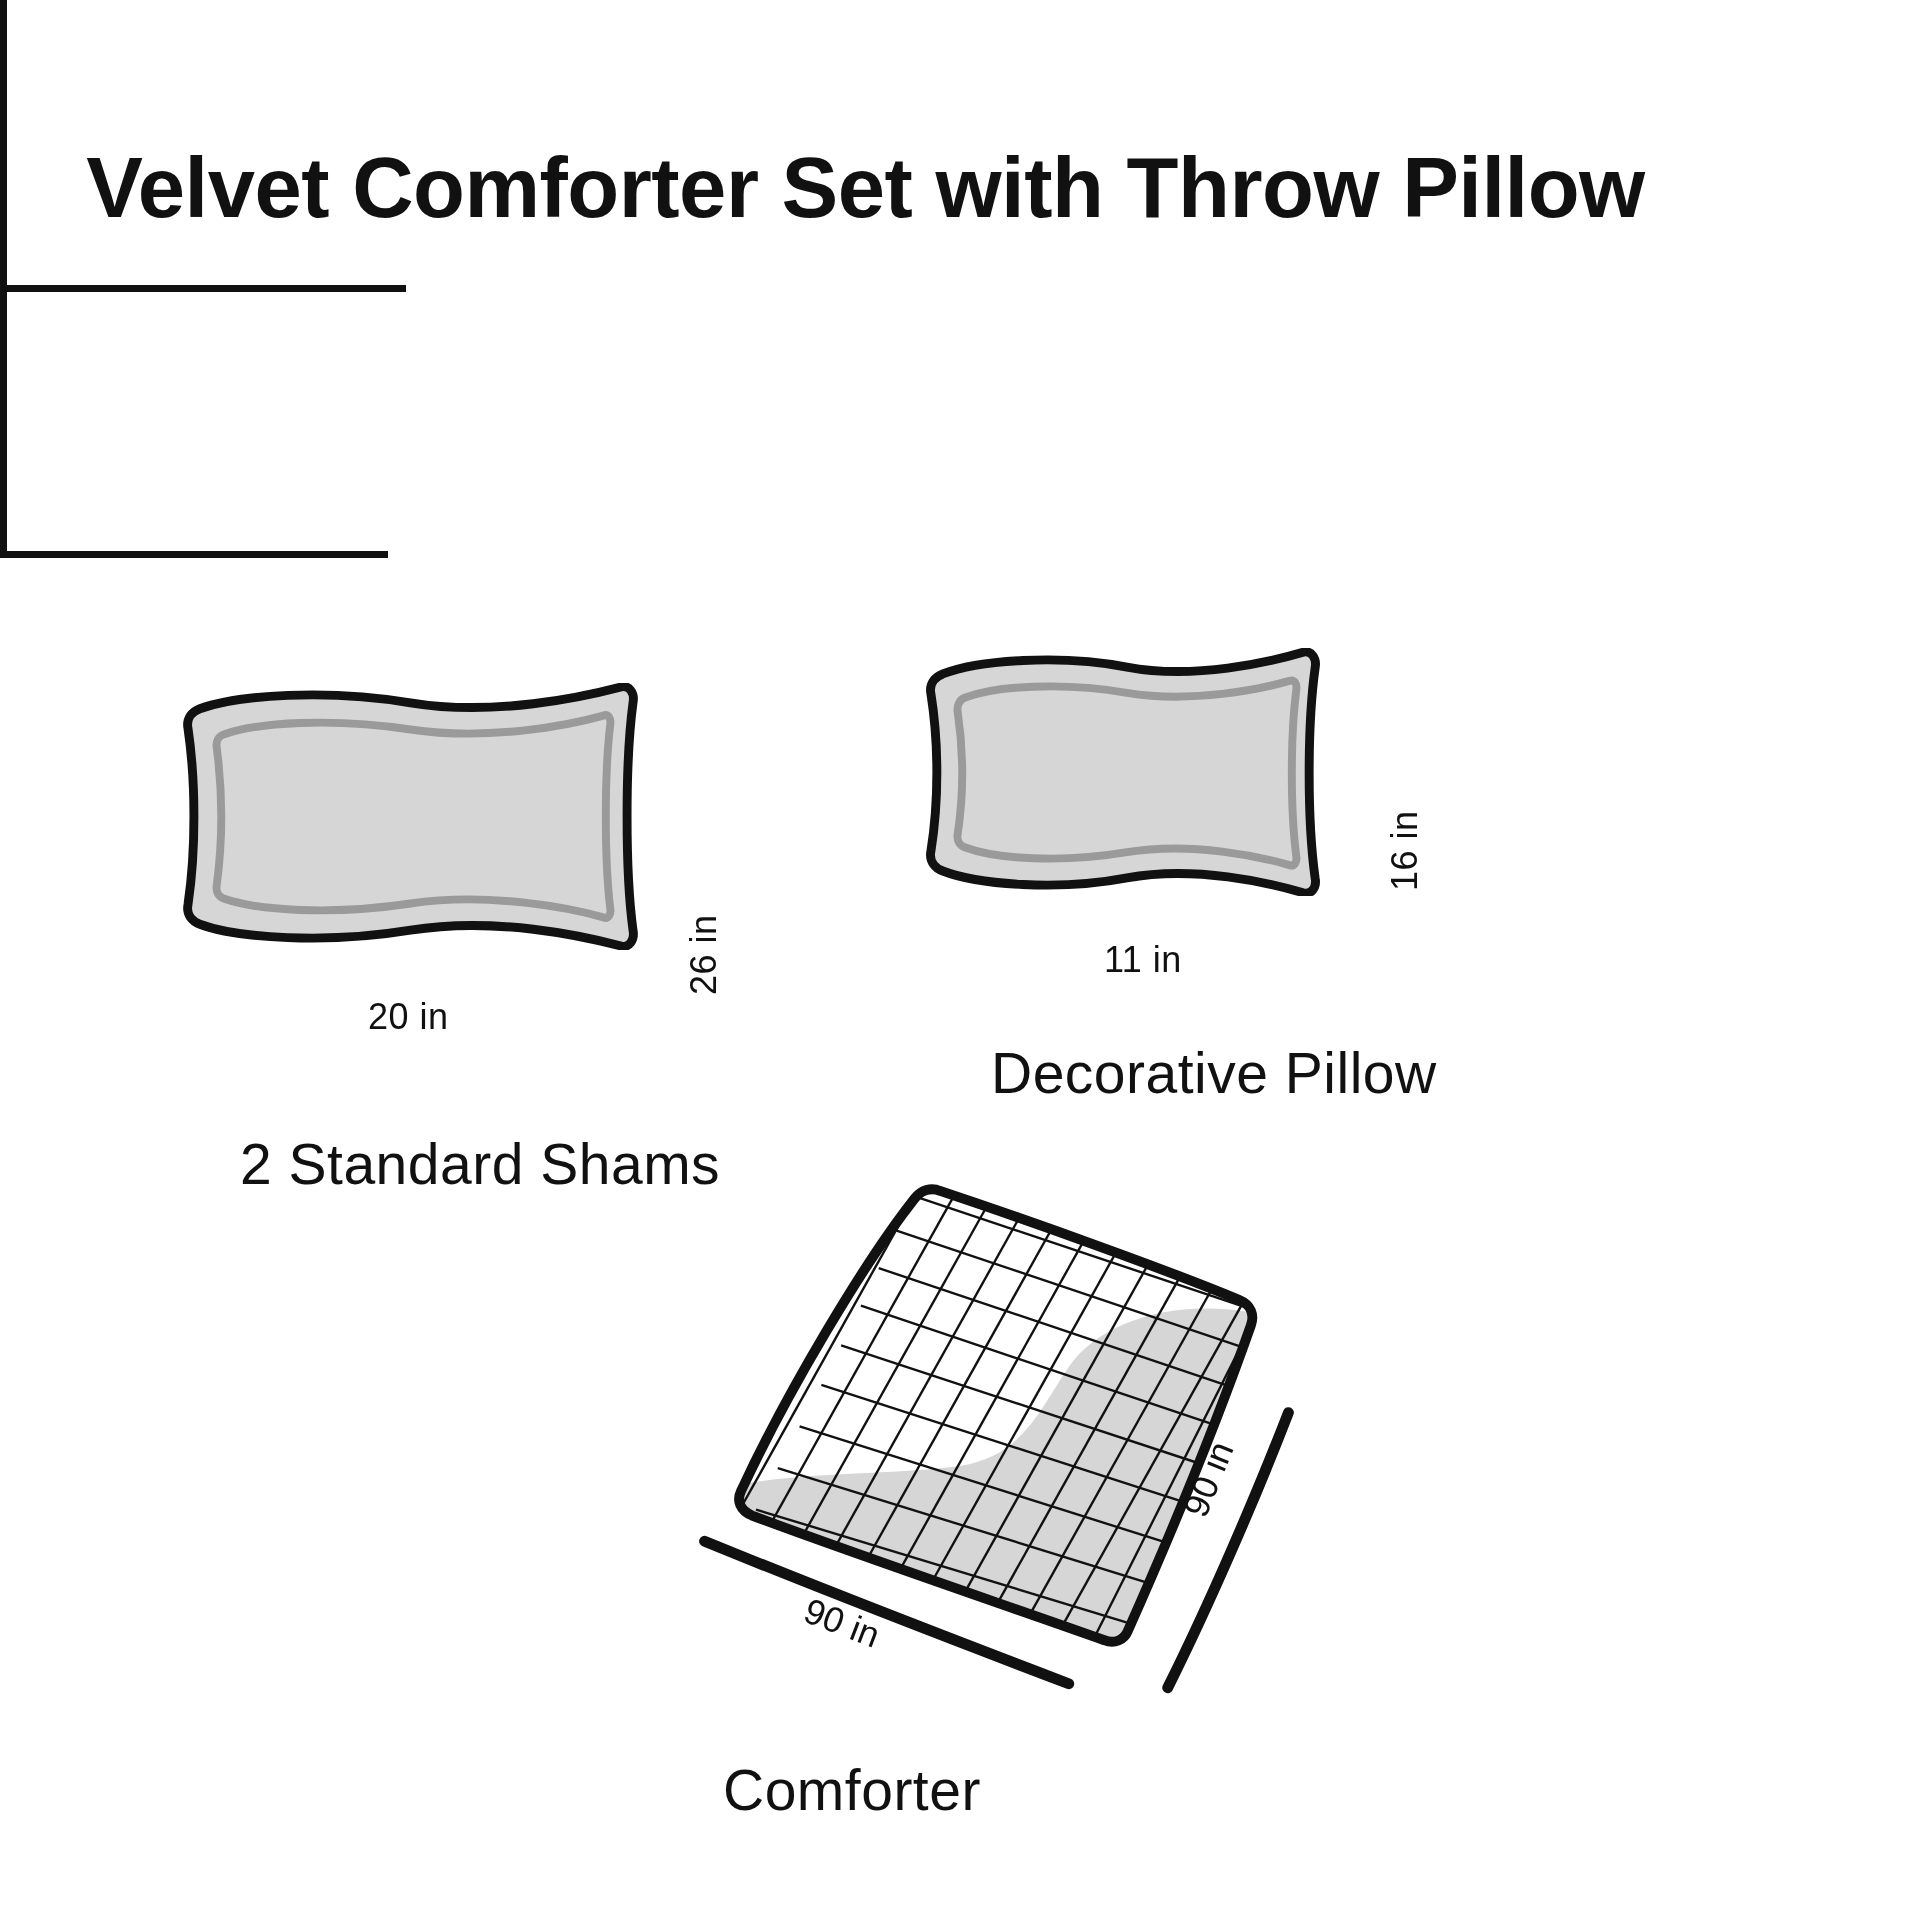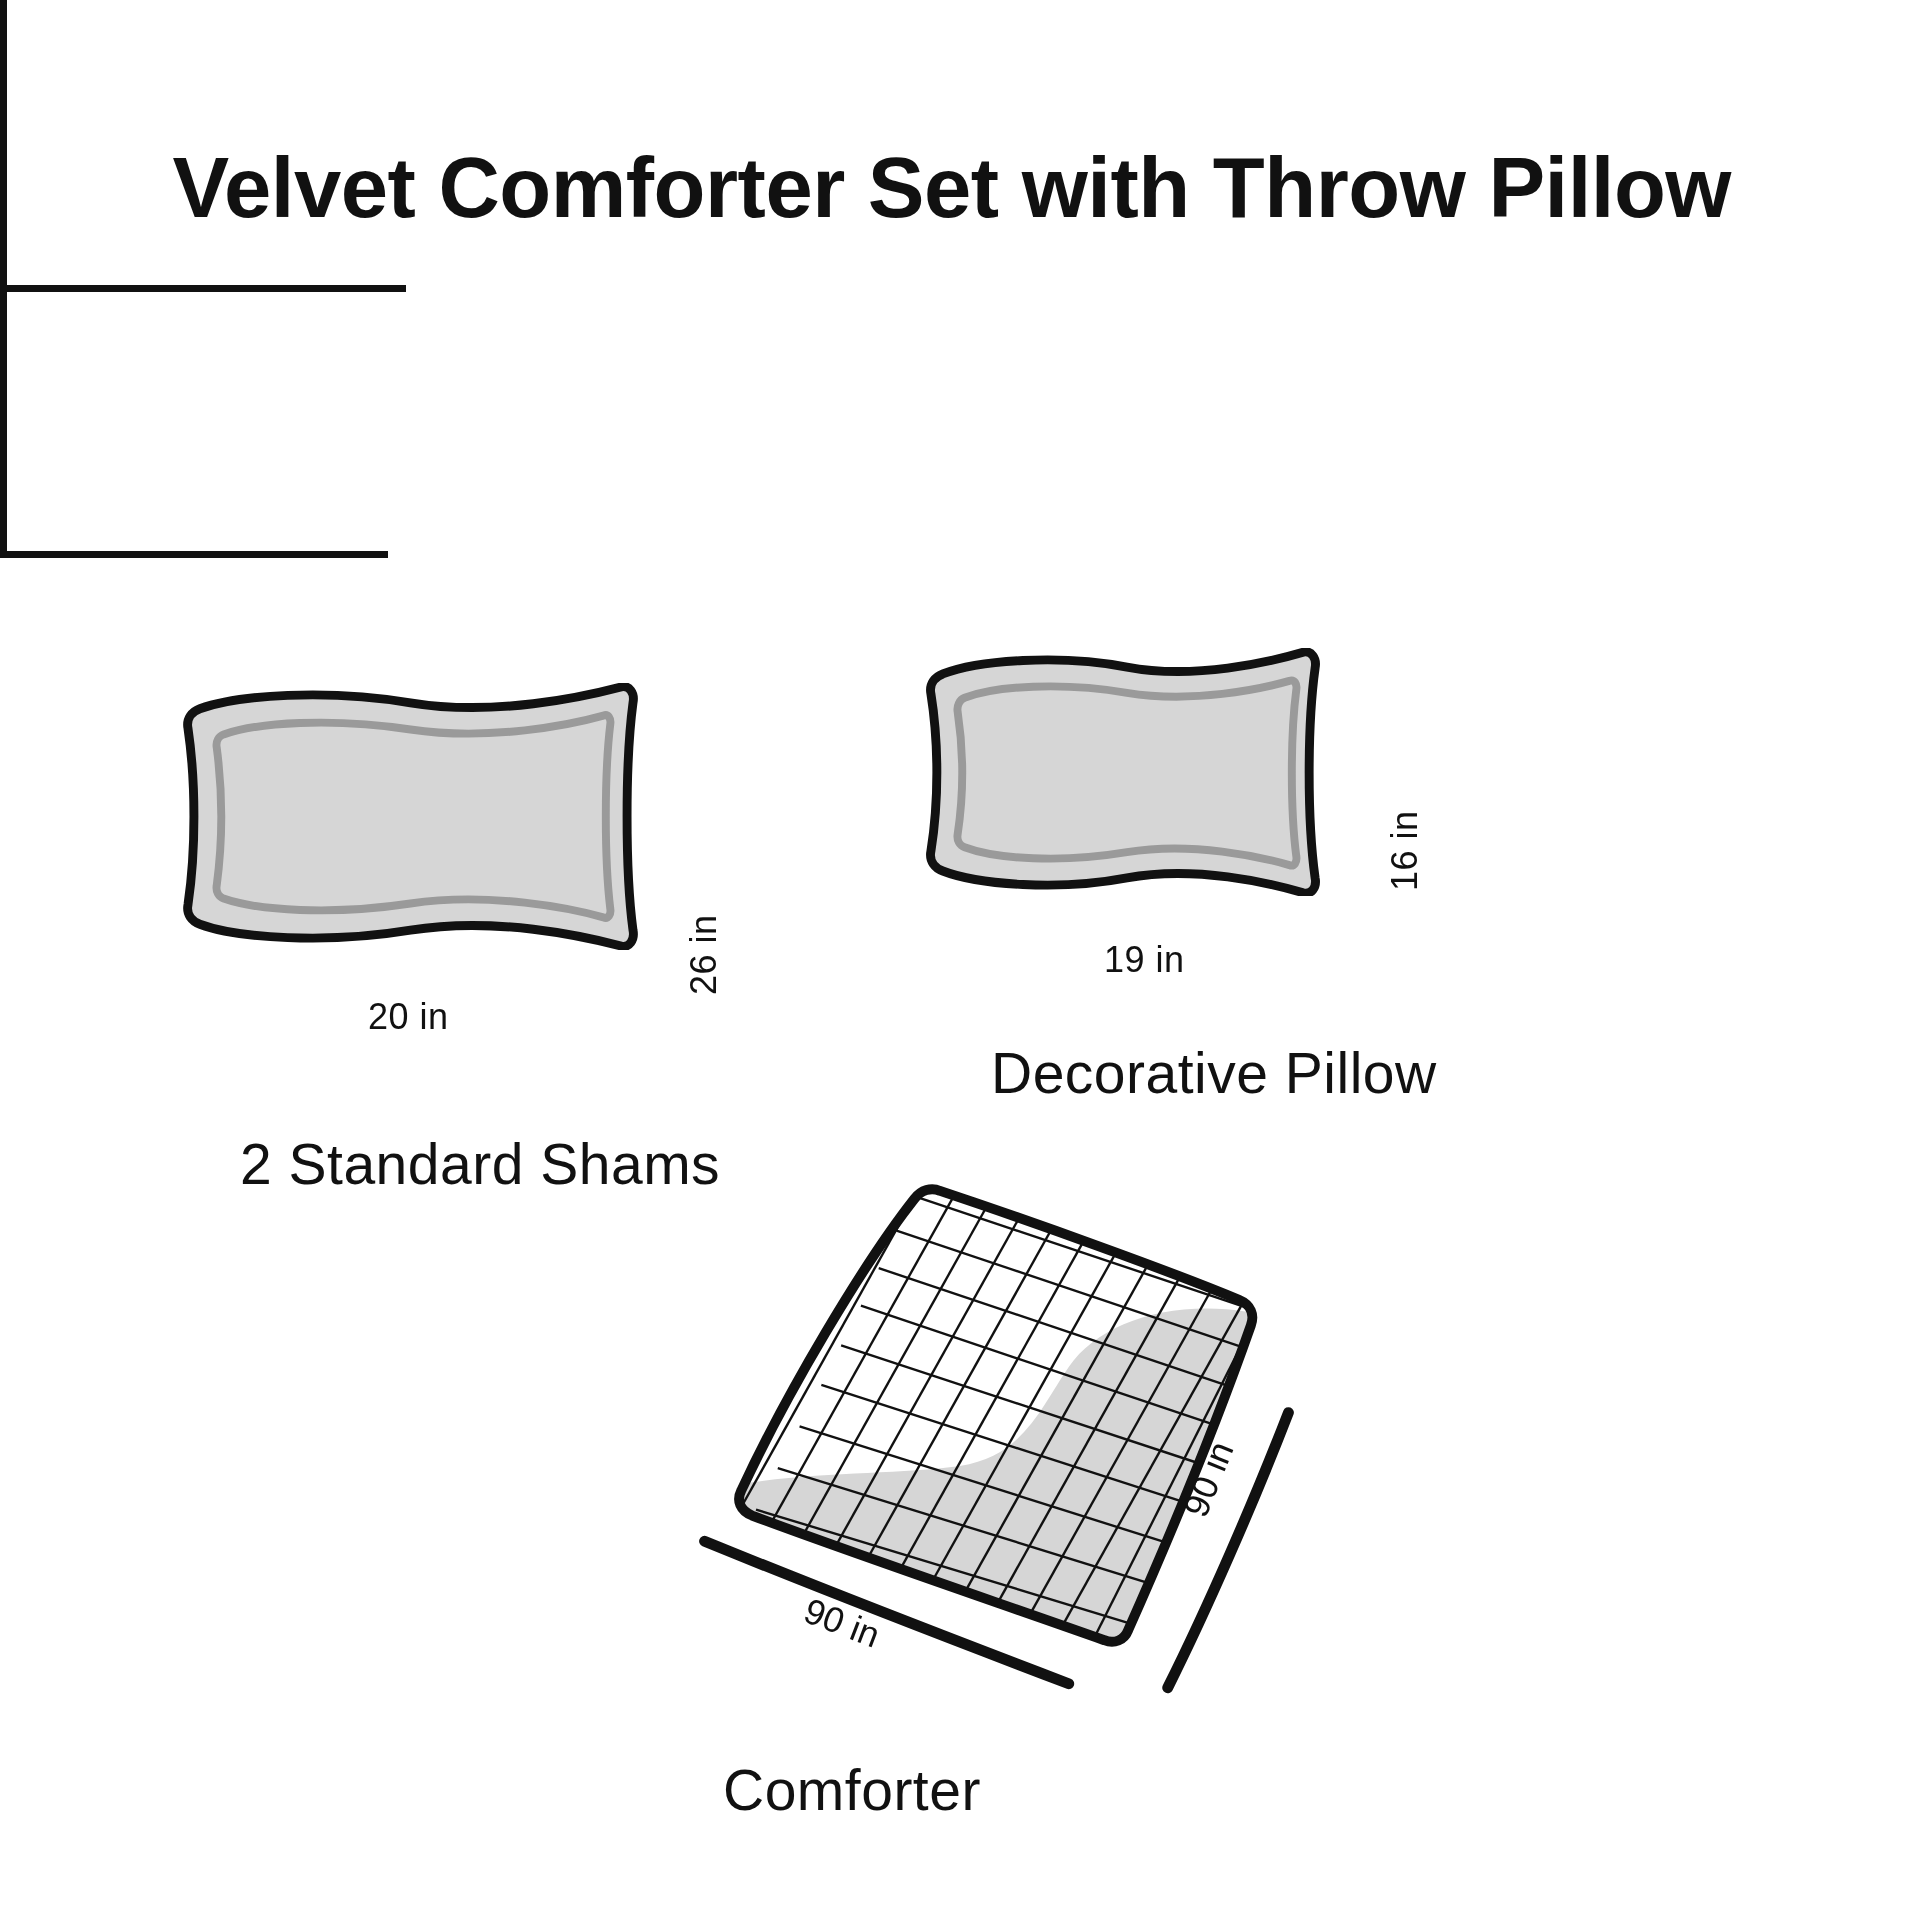--- a/index.html
+++ b/index.html
@@ -16,21 +16,21 @@
     font-family: "Liberation Sans", sans-serif;
     color: #111111;
   }
 
   
   #page-title {
     position: absolute;
     left: 0;
     top: 139px;
     width: 1731px;
-    text-align: right;
+    text-align: center;
     font-size: 85px;
     font-weight: 700;
     letter-spacing: -0.5px;
     color: #111111;
     white-space: nowrap;
   }
 
   
   .product-caption {
     position: absolute;
@@ -144,21 +144,21 @@
              C 43,148 43,104 37,64
              C 36,58 39,52 44,50 Z" fill="none" stroke="#9a9a9a" stroke-width="8" stroke-linejoin="round"></path>
   </svg>
 </div>
 
 <div id="pillow-dim-v-line"></div>
 <div id="pillow-dim-h-line"></div>
 
 <div id="pillow-dim-v-text" class="dim-label vertical">16 in</div>
 
-<div id="pillow-dim-h-text" class="dim-label">19 in</div>
+<div id="pillow-dim-h-text" class="dim-label">11 in</div>
 
 <div id="pillow-caption" class="product-caption">Decorative Pillow</div>
 
 <div id="comforter-figure" class="svg-block">
   <svg viewBox="0 0 1060 600" width="1049" height="594" xmlns="http://www.w3.org/2000/svg">
     <defs>
 
       <clipPath id="comforter-surface-clip">
         <path d="M 570,18
                  C 660,48 800,98 872,128

